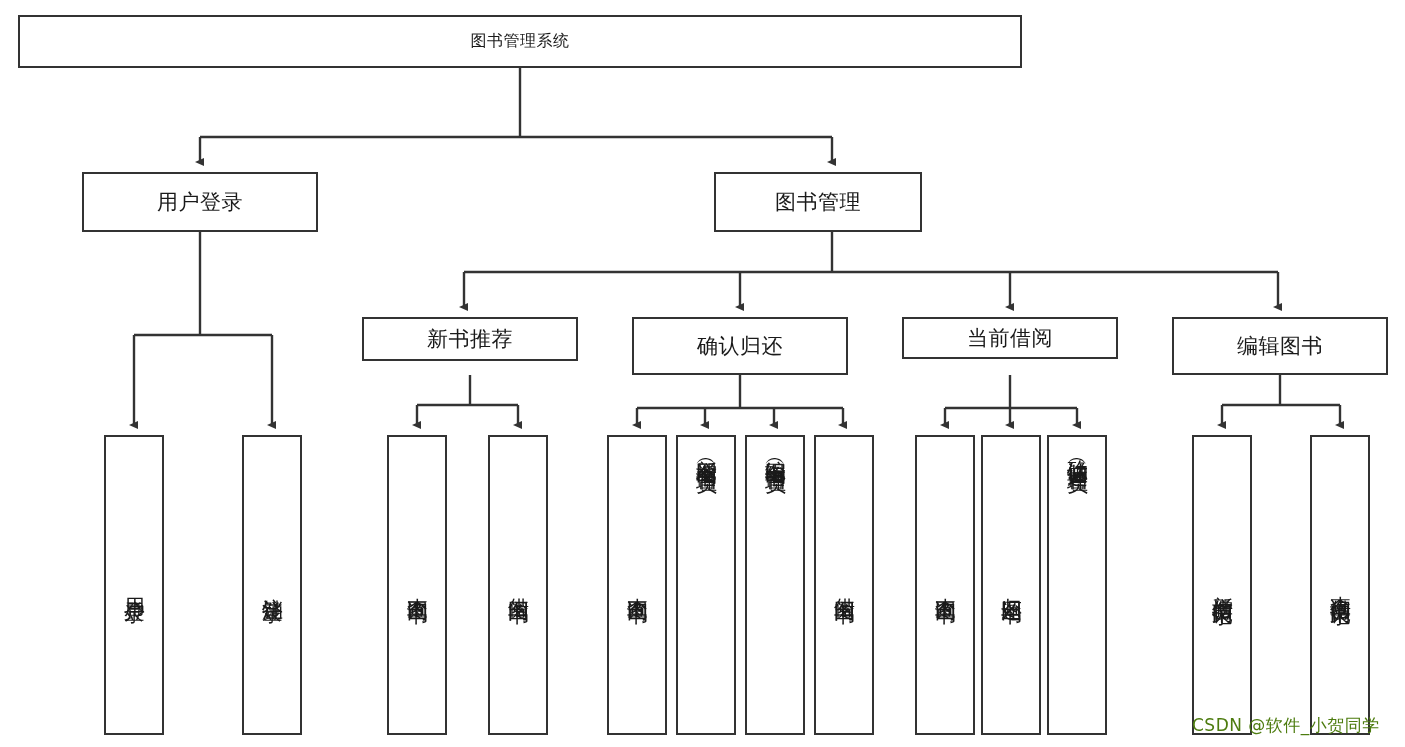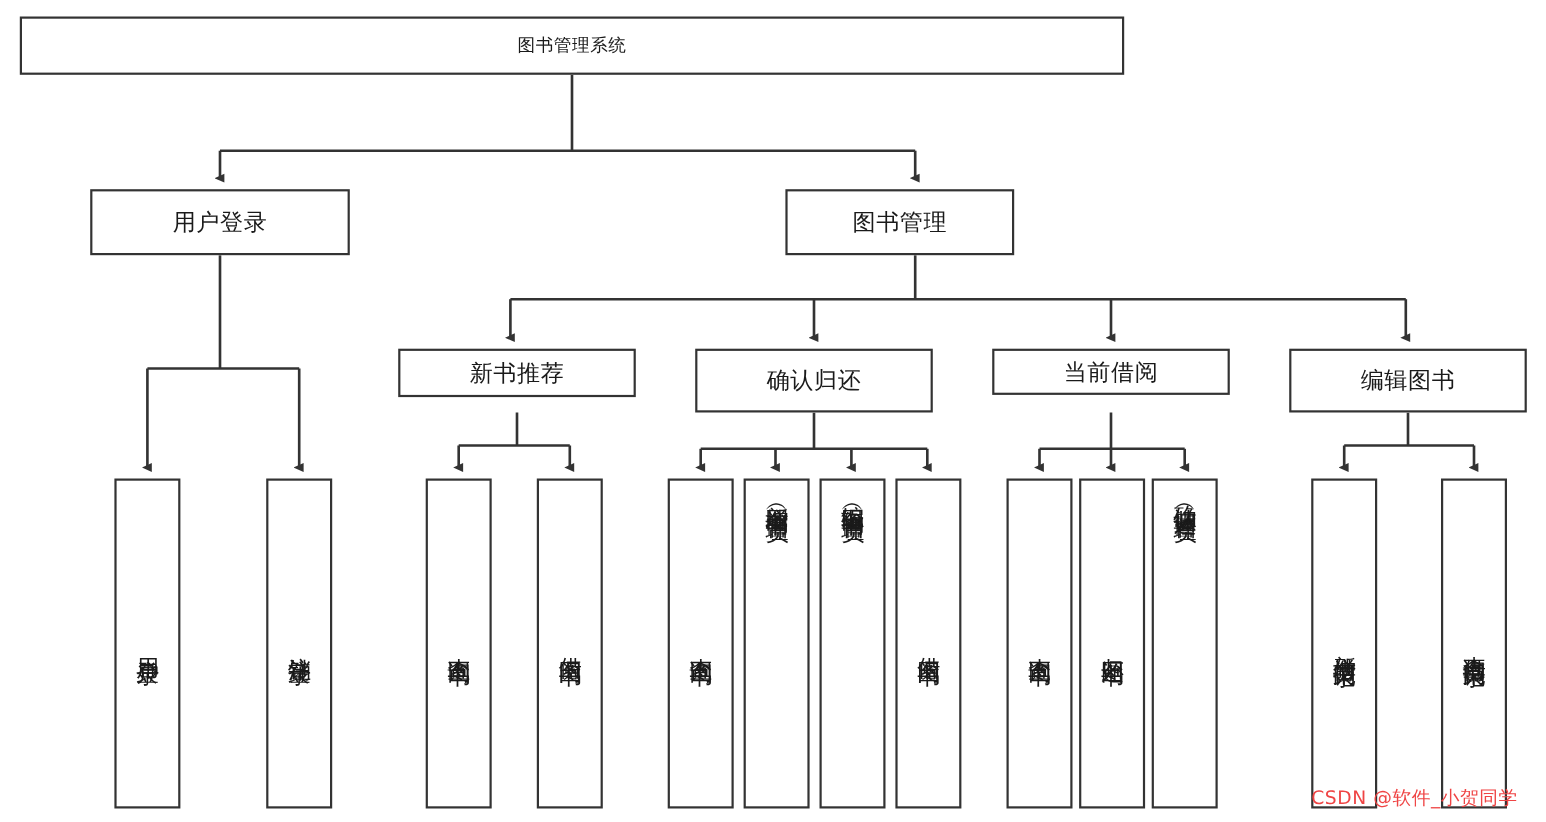--- a/index.html
+++ b/index.html
@@ -65,21 +65,21 @@
     white-space: nowrap;
   }
   
   .node.vert.short {
     align-items: center;
     padding-top: 0;
   }
   .watermark {
     position: absolute;
     font-size: 17px;
-    color: #ef4444;
+    color: #4d7c0f;
     white-space: nowrap;
     letter-spacing: 0.5px;
   }
 </style>
 </head>
 <body>
 
 <div id="canvas">
 
   <svg class="edges" viewBox="0 0 1405 747" xmlns="http://www.w3.org/2000/svg">

